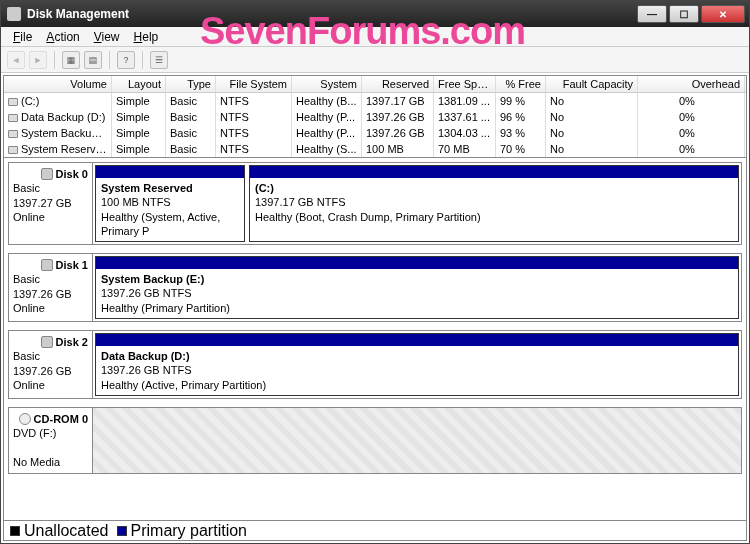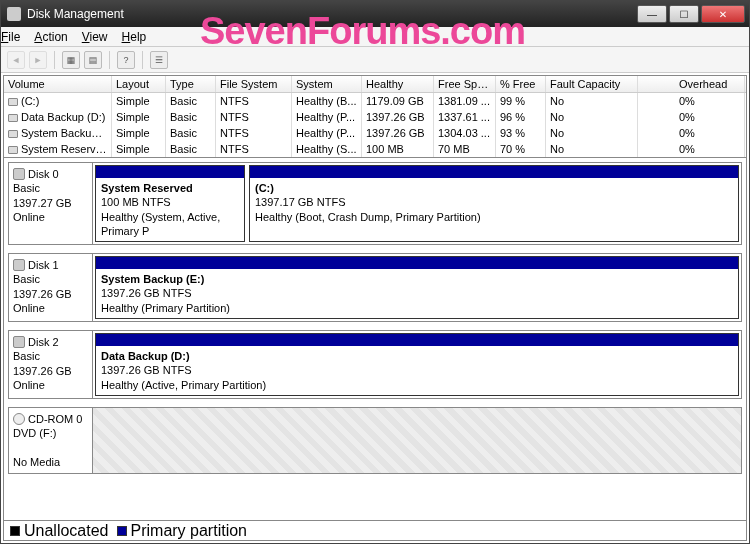--- a/index.html
+++ b/index.html
@@ -1,44 +1,44 @@
 <!DOCTYPE html>
 <html><head>
 <meta charset="utf-8">
 <style>
   * { box-sizing: border-box; margin: 0; padding: 0; }
   body { font-family: "Segoe UI", Tahoma, sans-serif; font-size: 11px; background: #fff; width: 750px; height: 544px; overflow: hidden; position: relative; }
   .window { width: 750px; height: 544px; border: 1px solid #444; background: #fff; display: flex; flex-direction: column; }
-  .titlebar { height: 26px; background: linear-gradient(#444, #222); display: flex; align-items: center; color: #fff; padding-left: 6px; }
+  .titlebar { height: 26px; background: linear-gradient(#444, #222); display: flex; align-items: center; color: #fff; padding-left: 6px; font-weight: bold; }
   .titlebar .icon { width: 14px; height: 14px; background: #ccc; margin-right: 6px; border-radius: 2px; }
   .titlebar .title { flex: 1; font-size: 12px; }
   .titlebar .winbtns { display: flex; }
   .winbtn { width: 30px; height: 18px; margin-right: 2px; background: linear-gradient(#eee,#ccc); border: 1px solid #555; border-radius: 2px; display: flex; align-items: center; justify-content: center; font-size: 10px; color: #222; }
   .winbtn.close { width: 44px; background: linear-gradient(#e77,#c33); color: #fff; margin-right: 4px; }
-  .menubar { height: 20px; background: #f5f5f5; border-bottom: 1px solid #ccc; display: flex; align-items: center; padding-left: 0; gap: 14px; font-size: 12px; }
+  .menubar { height: 20px; background: #f5f5f5; border-bottom: 1px solid #ccc; display: flex; align-items: center; padding-left: 12px; gap: 14px; font-size: 12px; }
   .menubar span { cursor: default; }
   .menubar .ul { text-decoration: underline; }
   .toolbar { height: 26px; background: #f5f5f5; border-bottom: 1px solid #ccc; display: flex; align-items: center; gap: 4px; padding-left: 6px; }
   .tbtn { width: 18px; height: 18px; border: 1px solid #bbb; background: #eee; border-radius: 2px; display:flex; align-items:center; justify-content:center; font-size:9px; color:#555;}
   .sep { width: 1px; height: 18px; background: #ccc; margin: 0 3px; }
   .watermark { position: absolute; top: 10px; left: 200px; font-size: 38px; font-weight: bold; color: #ec4899; font-family: Arial; letter-spacing: -1px; pointer-events: none; z-index: 50; }
   .content { flex: 1; display: flex; flex-direction: column; border: 1px solid #888; margin: 2px; }
   
   .vtable { border-bottom: 1px solid #888; }
-  .vheader { display: flex; background: linear-gradient(#fff,#eee); border-bottom: 1px solid #ccc; }
+  .vheader { display: flex; background: linear-gradient(#fff,#eee); border-bottom: 1px solid #ccc; text-align: right; }
   .vheader > div, .vrow > div { padding: 2px 4px; border-right: 1px solid #ddd; overflow: hidden; white-space: nowrap; text-overflow: ellipsis; }
   .vbody { background: #fff; }
   .vrow { display: flex; height: 16px; align-items: center; }
   .c-vol { width: 108px; } .c-lay { width: 54px; } .c-typ { width: 50px; } .c-fs { width: 76px; } .c-st { width: 70px; } .c-cap { width: 72px; } .c-fsp { width: 62px; } .c-fpc { width: 50px; } .c-ft { width: 92px; } .c-oh { width: 70px; margin-left: 37px; }
   .dicon { display:inline-block; width:10px; height:8px; background:#ddd; border:1px solid #888; border-radius:1px; margin-right:3px; vertical-align:middle;}
   
   .disks { flex: 1; overflow-y: auto; padding: 4px; display: flex; flex-direction: column; gap: 8px; }
   .disk { display: flex; border: 1px solid #888; background: #fff; min-height: 64px; }
   .diskinfo { width: 84px; padding: 4px; border-right: 1px solid #888; font-size: 11px; line-height: 1.3; }
-  .diskinfo .dname { font-weight: normal; display:flex; align-items:center; gap:3px;}
+  .diskinfo .dname { font-weight: bold; display:flex; align-items:center; gap:3px;justify-content:flex-end;}
   .diskinfo .dico { width:12px; height:12px; background:#ccc; border:1px solid #888; border-radius:2px;}
   .diskinfo .dico.cd { border-radius:50%; background:#eee;}
   .parts { flex: 1; display: flex; }
   .part { border: 1px solid #333; margin: 2px; display: flex; flex-direction: column; flex: 1; }
   .part.small { flex: 0 0 150px; }
   .pbar { height: 12px; background: #000099; }
   .pbody { padding: 3px 5px; font-size: 11px; line-height: 1.3; }
   .pbody .pname { font-weight: bold; }
   .nomedia .parts { background: repeating-linear-gradient(45deg,#eee,#eee 6px,#e4e4e4 6px,#e4e4e4 12px); }
   
@@ -84,34 +84,34 @@
   <div class="watermark">SevenForums.com</div>
 
   <div class="content">
     <div class="vtable">
       <div class="vheader">
         <div class="c-vol">Volume</div>
         <div class="c-lay">Layout</div>
         <div class="c-typ">Type</div>
         <div class="c-fs">File System</div>
         <div class="c-st">System</div>
-        <div class="c-cap">Healthy</div>
+        <div class="c-cap">Reserved</div>
         <div class="c-fsp">Free Spa...</div>
         <div class="c-fpc">% Free</div>
         <div class="c-ft">Fault Capacity</div>
         <div class="c-oh">Overhead</div>
       </div>
       <div class="vbody" id="vbody">
           <div class="vrow">
             <div class="c-vol"><span class="dicon"></span>(C:)</div>
             <div class="c-lay">Simple</div>
             <div class="c-typ">Basic</div>
             <div class="c-fs">NTFS</div>
             <div class="c-st">Healthy (B...</div>
-            <div class="c-cap">1179.09 GB</div>
+            <div class="c-cap">1397.17 GB</div>
             <div class="c-fsp">1381.09 ...</div>
             <div class="c-fpc">99 %</div>
             <div class="c-ft">No</div>
             <div class="c-oh">0%</div>
           </div>
           <div class="vrow">
             <div class="c-vol"><span class="dicon"></span>Data Backup (D:)</div>
             <div class="c-lay">Simple</div>
             <div class="c-typ">Basic</div>
             <div class="c-fs">NTFS</div>

